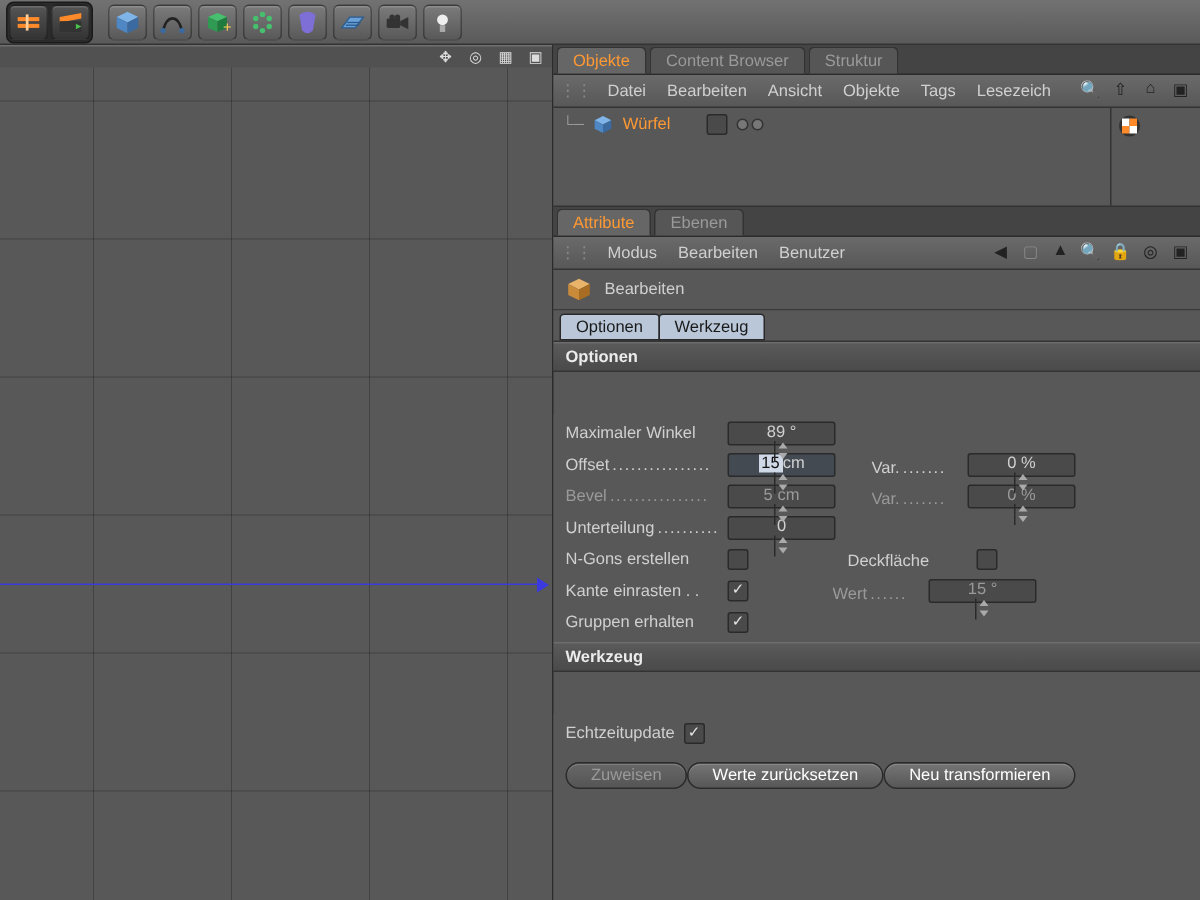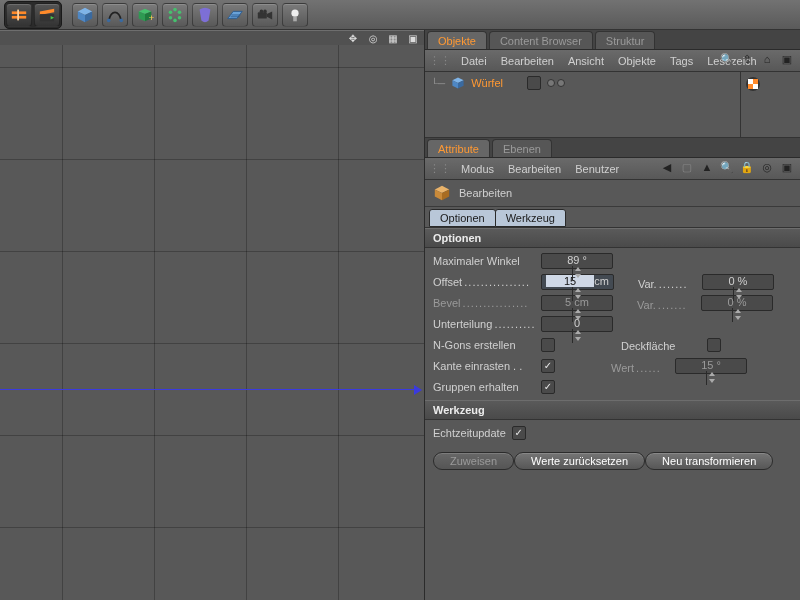--- a/index.html
+++ b/index.html
@@ -55,21 +55,21 @@
     background-position: -30px 22px;
   }
   .axis-x { position:absolute; left:0; right:8px; top: 358px; height:1px; background: var(--axis-blue);}
   .axis-arrow {
     position:absolute; top:354px; right:2px; width:0;height:0;
     border-top:5px solid transparent; border-bottom:5px solid transparent;
     border-left:8px solid var(--axis-blue);
   }
 
   
-  .side { width: 376px; display:flex; flex-direction:column; background:var(--panel); border-left:1px solid #2b2b2b;}
+  .side { width: 432px; display:flex; flex-direction:column; background:var(--panel); border-left:1px solid #2b2b2b;}
 
   .tabbar { display:flex; align-items:flex-end; height:20px; background:var(--panel-dark); padding:0 2px; border-bottom:1px solid #2b2b2b;}
   .tab { padding:3px 10px 2px; border-radius:4px 4px 0 0; color:var(--text-dim); background:#565656; margin-right:2px; border:1px solid #333; border-bottom:none;}
   .tab.active { color: var(--orange); background:#666; }
 
   .menubar {
     display:flex; align-items:center; gap:14px; height:22px; padding:0 8px;
     background: linear-gradient(#6a6a6a,#585858); border-bottom:1px solid #333; color:var(--text);
     position: relative;
   }
@@ -96,37 +96,37 @@
 
   .sub-tabs { display:flex; gap:0; padding:2px 4px 0; background:var(--panel); border-bottom:1px solid #333;}
   .sub-tab { padding:2px 10px; border:1px solid #2a2a2a; border-radius:3px 3px 0 0; background:#5a5a5a; color:var(--text); margin-right:-1px;}
   .sub-tab.focus { background: var(--blue-tab); color:#1a1a1a; }
   .sub-tab.also  { background: var(--blue-tab); color:#1a1a1a; }
 
   .section-label {
     background: linear-gradient(#5a5a5a,#4a4a4a); color:#ececec; padding:3px 8px;
     border-top:1px solid #6d6d6d; border-bottom:1px solid #333; font-weight:bold;
   }
-  .form { padding:4px 8px; display:flex; flex-direction:column; gap:3px; background:var(--panel);}
+  .form { padding:4px 8px; display:flex; flex-direction:column; gap:3px; background:var(--panel);margin-top:28px;}
   .row { display:flex; align-items:center; gap:6px; min-height:18px;}
   .lbl { width:102px; white-space:nowrap; overflow:hidden; color:var(--text);}
   .lbl.dim { color: var(--text-dim); }
   .dots::after { content:" . . . . . . . . . . . . . . . ."; color:inherit; letter-spacing:-1px;}
   .col2 { display:flex; align-items:flex-end; gap:16px; margin-left:18px;}
   .col2 .lbl{width:48px;}
   .field {
     display:flex; align-items:center; height:16px; background:var(--input-bg);
     border:1px solid #2a2a2a; border-radius:2px; min-width:72px;
   }
   .field.small{min-width:72px;flex-direction:column;}
   .field .val { flex:1; padding:0 4px; color:var(--text);}
   .field.dim .val{ color: var(--text-dim); }
   .field.hl { background:#434a52; }
   .field.hl .val {  }
-  .field .sel{ background:#cfd8e6; color:#111; padding:0 18px;}
+  .field .sel{ background:#cfd8e6; color:#111; padding:0 2px;}
   .spin { width:10px; display:flex; flex-direction:column; }
   .spin b{ height:7px; display:block; border-left:1px solid #2a2a2a; position:relative;}
   .spin b::before{content:"";position:absolute;left:2px;top:1px;border-left:3px solid transparent;border-right:3px solid transparent;}
   .spin b.up::before{border-bottom:4px solid #aaa;}
   .spin b.dn::before{border-top:4px solid #aaa;}
   .chk { width:14px; height:14px; border:1px solid #2a2a2a; background:#4a4a4a; border-radius:2px; display:inline-flex;align-items:center;justify-content:center;}
   .chk.on::after{content:"✓"; color:#e8e8e8; font-size:10px; line-height:10px;}
   .pillrow{ display:flex; padding:6px 8px; background:var(--panel);}
   .pill {
     flex:0 0 auto; padding:2px 16px; border-radius:10px; border:1px solid #2b2b2b;

